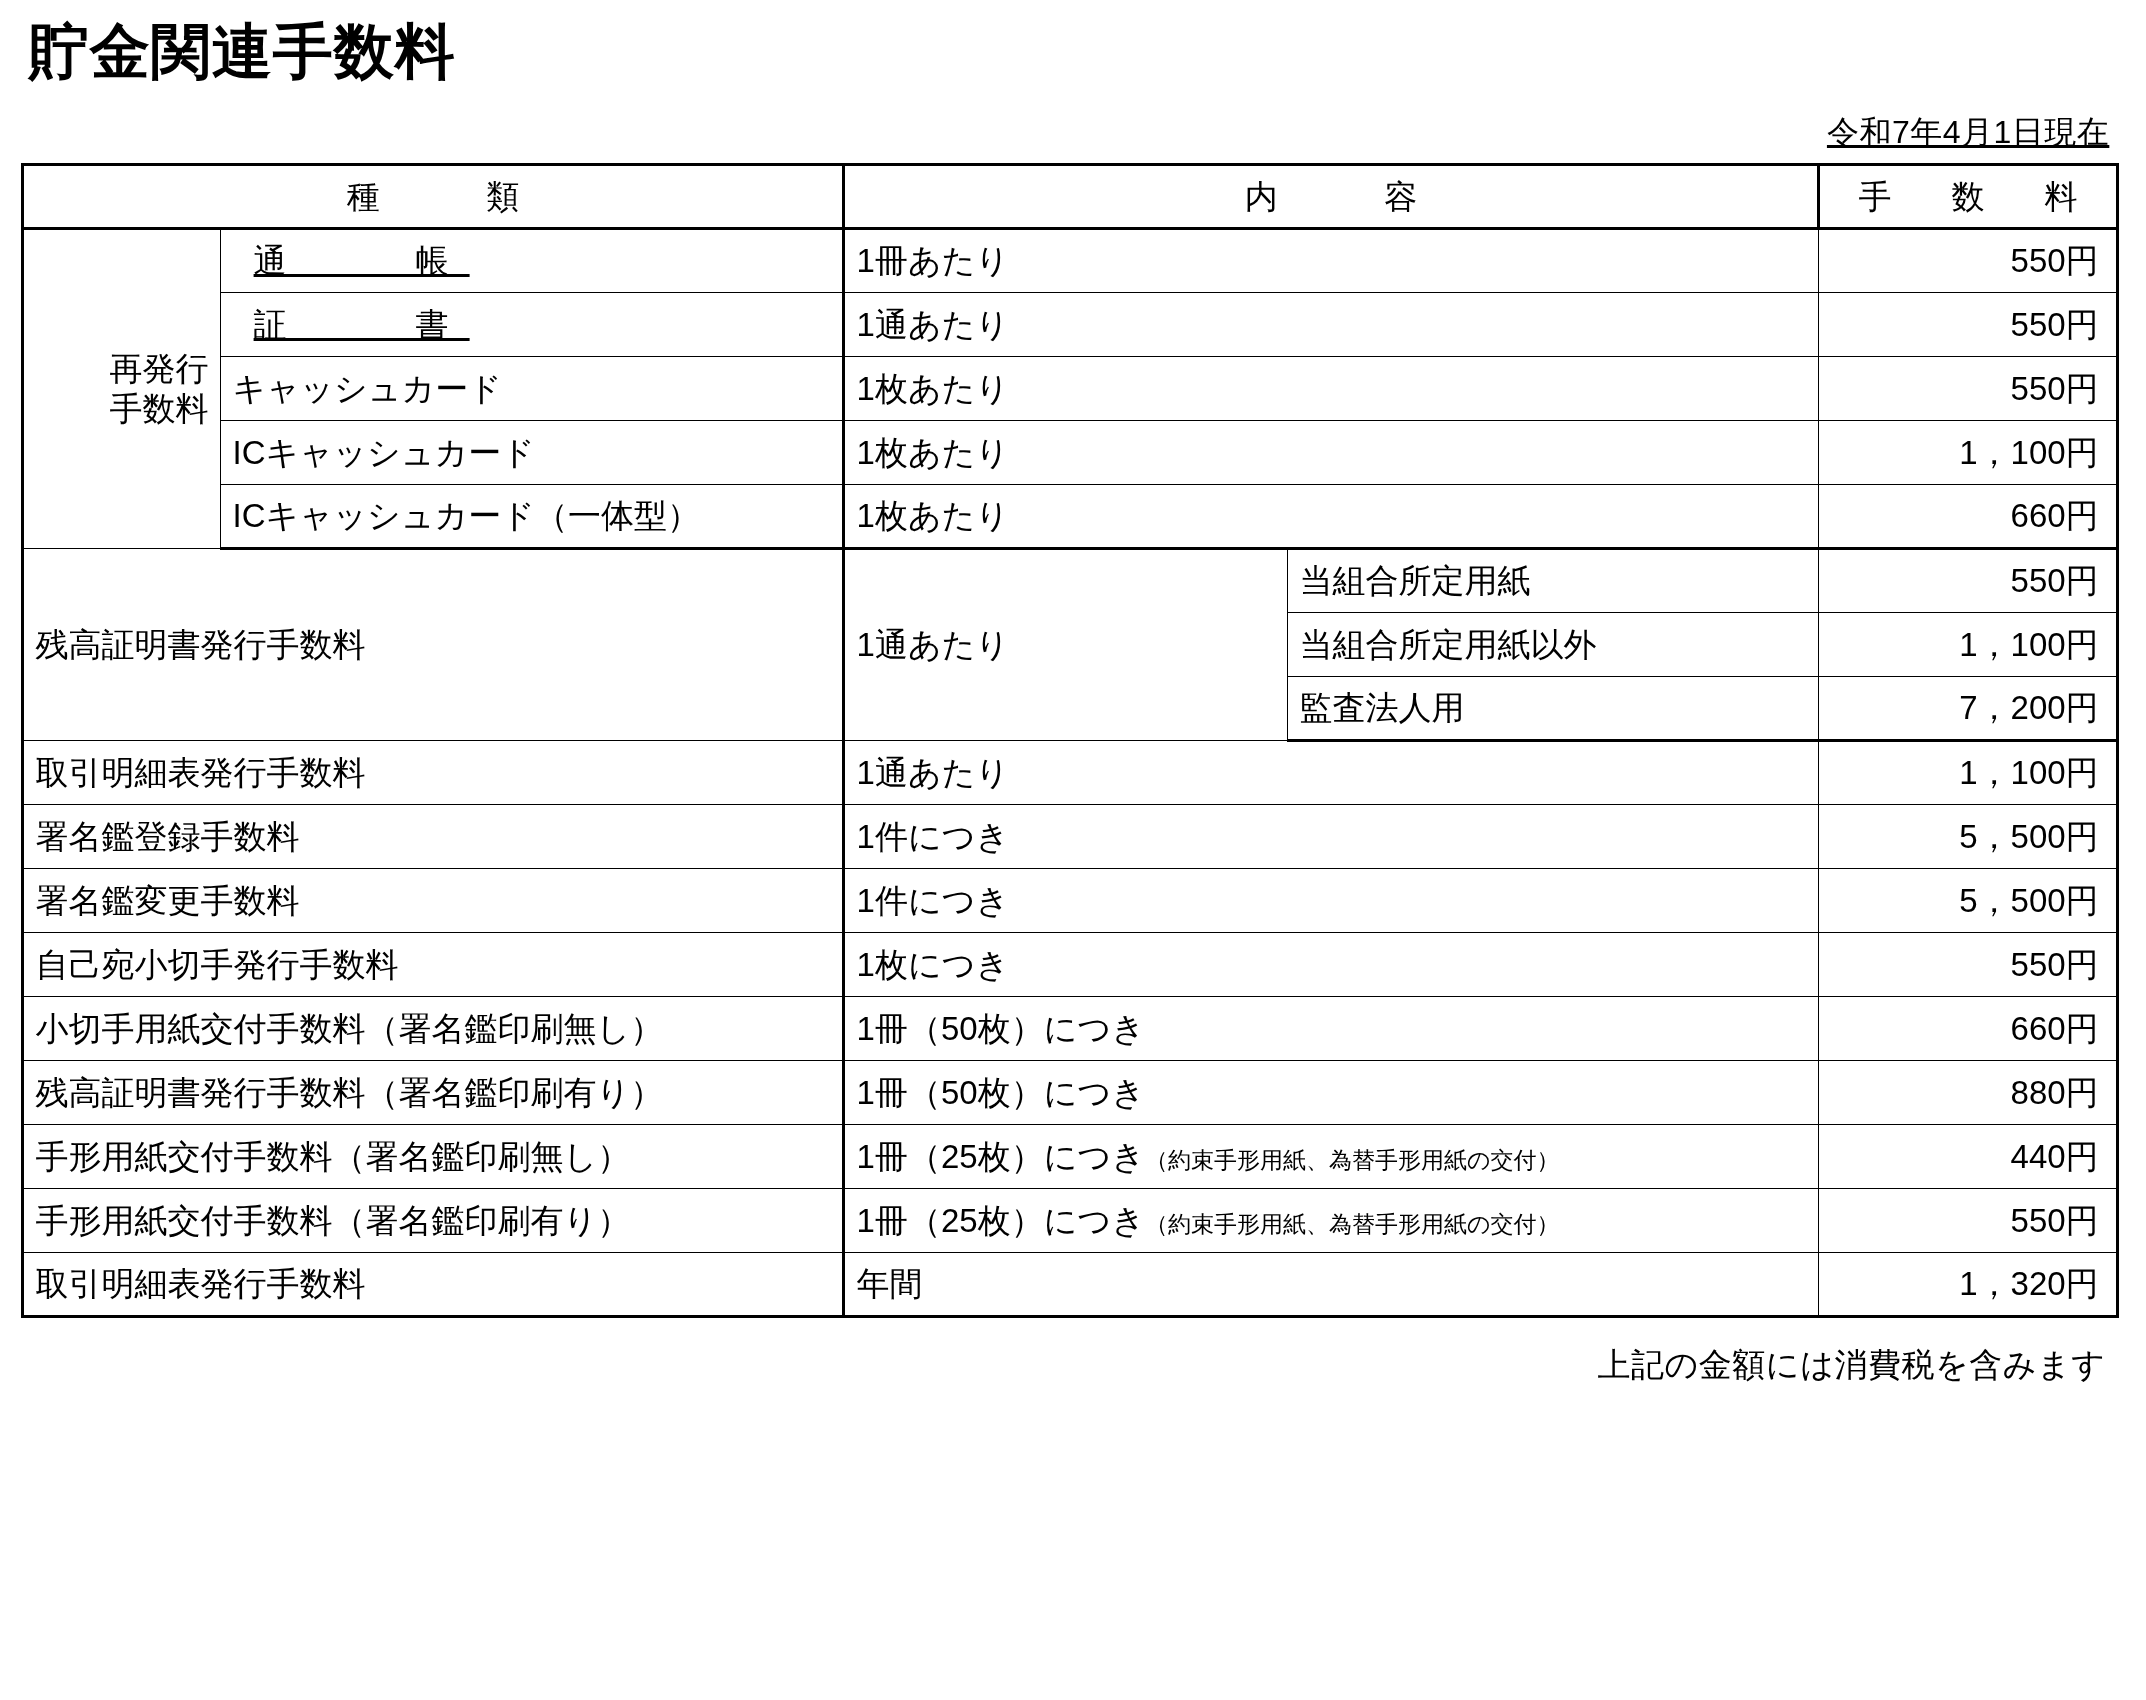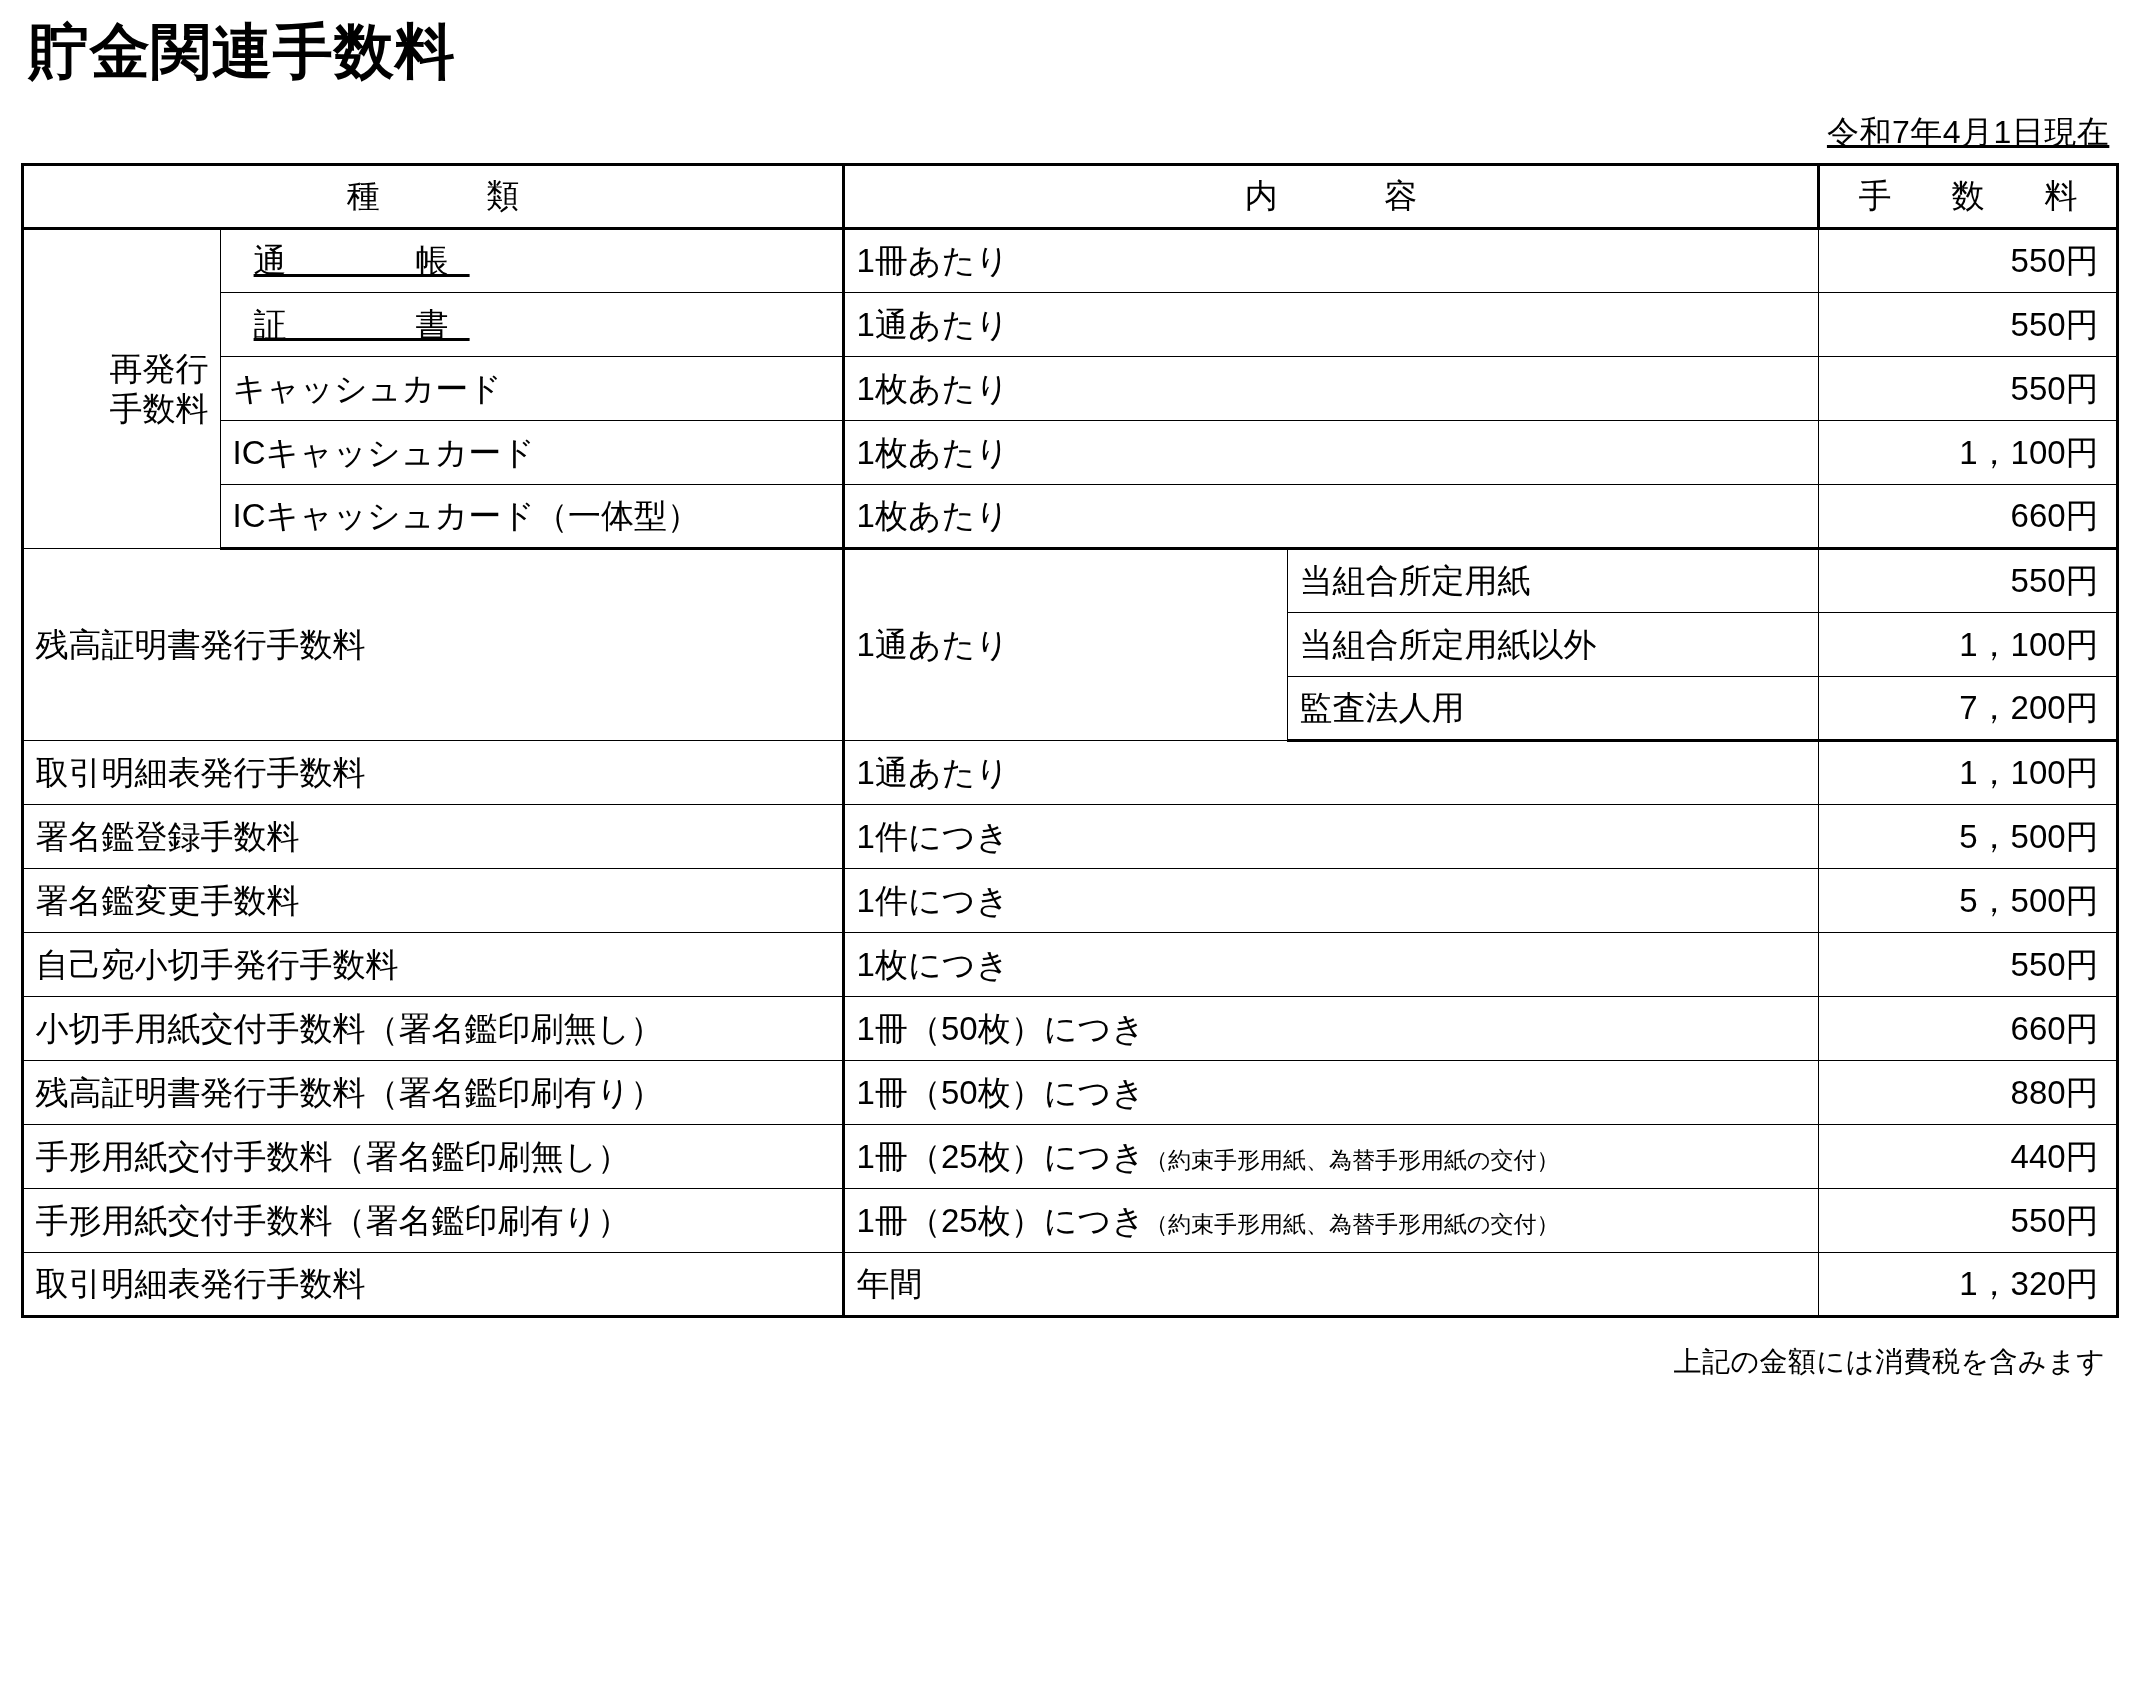--- a/index.html
+++ b/index.html
@@ -40,21 +40,21 @@
     border: 1.9px solid #000000;
     font-size: 33px;
     padding: 0 11.6px;
     vertical-align: middle;
     line-height: 1.2;
     height: 64px;
     box-sizing: border-box;
   }
   .outer-left  { border-left-width: 3.9px !important; }
   .outer-right { border-right-width: 3.9px !important; }
-  .outer-top   { border-top-width: 3.9px !important; font-family: Liberation Serif, serif; }
+  .outer-top   { border-top-width: 3.9px !important; }
   .outer-bottom{ border-bottom-width: 3.9px !important; }
   .thick-right { border-right-width: 3.9px !important; }
   .thick-bottom{ border-bottom-width: 3.9px !important; }
 
   .hdr {
     text-align: center;
     height: 135px;
     font-size: 35px;
     letter-spacing: 13.5px;
     text-indent: 13.5px;
@@ -64,21 +64,21 @@
   .vlabel {
     text-align: right;
     font-size: 33px;
     line-height: 1.25;
   }
   .small-note {
     font-size: 23px;
   }
   .footnote {
     text-align: right;
-    font-size: 28px;
+    font-size: 33px;
     margin: 25px 13.5px 0 0;
     letter-spacing: 0.5px;
   }
   .nowrap { white-space: nowrap; }
 </style>
 </head>
 <body>
 
 <h1 class="page-title">貯金関連手数料</h1>
 

